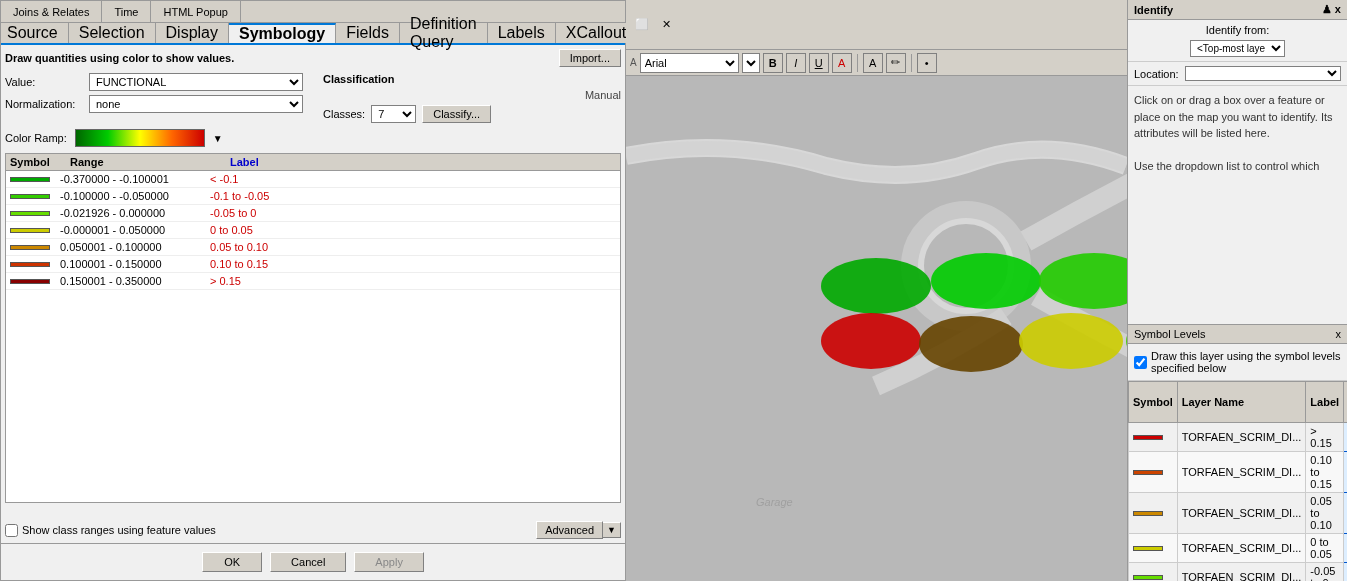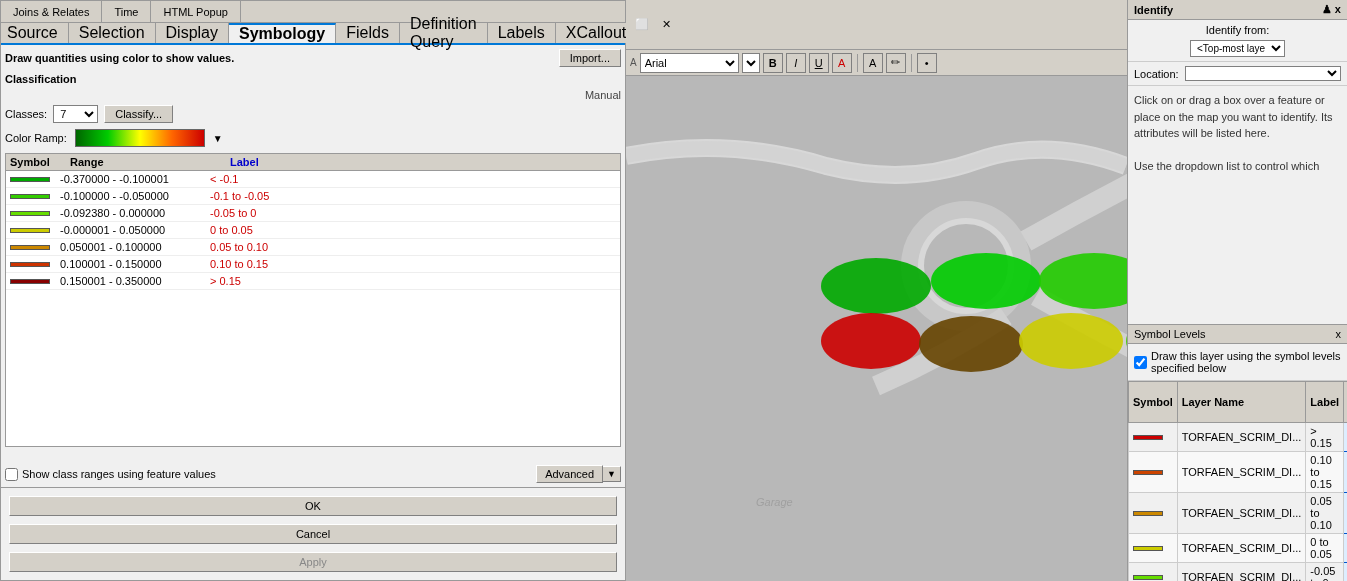--- a/index.html
+++ b/index.html
@@ -217,21 +217,20 @@
       cursor: pointer;
       font-size: 9px;
     }
 
     .dialog-footer {
       display: flex;
       justify-content: center;
       gap: 8px;
       padding: 8px;
       border-top: 1px solid #999;
-      flex-direction: column;
     }
     .footer-btn {
       padding: 3px 20px;
       background: #d4d0c8;
       border: 1px solid #808080;
       border-top-color: #fff;
       border-left-color: #fff;
       cursor: pointer;
       font-size: 11px;
       min-width: 60px;
@@ -430,20 +429,34 @@
     <div class="bottom-tab">XCallout</div>
   </div>
 
   <div class="panel-content">
     <div class="header-row">
       <span class="header-text">Draw quantities using color to show values.</span>
       <button class="import-btn">Import...</button>
     </div>
 
     <div class="fields-section">
+      <div class="fields-left">
+        <div class="field-row">
+          <span class="field-label">Value:</span>
+          <select class="field-select">
+            <option>FUNCTIONAL</option>
+          </select>
+        </div>
+        <div class="field-row">
+          <span class="field-label">Normalization:</span>
+          <select class="field-select">
+            <option>none</option>
+          </select>
+        </div>
+      </div>
       <div class="fields-right">
         <div class="classification-label">Classification</div>
         <div class="manual-label">Manual</div>
         <div class="classes-row">
           <span class="classes-label">Classes:</span>
           <select class="classes-select">
             <option>7</option>
           </select>
           <button class="classify-btn">Classify...</button>
         </div>
@@ -469,21 +482,21 @@
       <span class="range-text">-0.370000 - -0.100001</span>
       <span class="label-text">&lt; -0.1</span>
     </div>
           <div class="symbol-row">
       <div style="width:40px; height:5px; background:#33cc00; margin-right:10px; border:1px solid #555;"></div>
       <span class="range-text">-0.100000 - -0.050000</span>
       <span class="label-text">-0.1 to -0.05</span>
     </div>
           <div class="symbol-row">
       <div style="width:40px; height:5px; background:#66dd00; margin-right:10px; border:1px solid #555;"></div>
-      <span class="range-text">-0.092380 - 0.000000</span>
+      <span class="range-text">-0.021926 - 0.000000</span>
       <span class="label-text">-0.05 to 0</span>
     </div>
           <div class="symbol-row">
       <div style="width:40px; height:5px; background:#cccc00; margin-right:10px; border:1px solid #555;"></div>
       <span class="range-text">-0.000001 - 0.050000</span>
       <span class="label-text">0 to 0.05</span>
     </div>
           <div class="symbol-row">
       <div style="width:40px; height:5px; background:#cc8800; margin-right:10px; border:1px solid #555;"></div>
       <span class="range-text">0.050001 - 0.100000</span>

